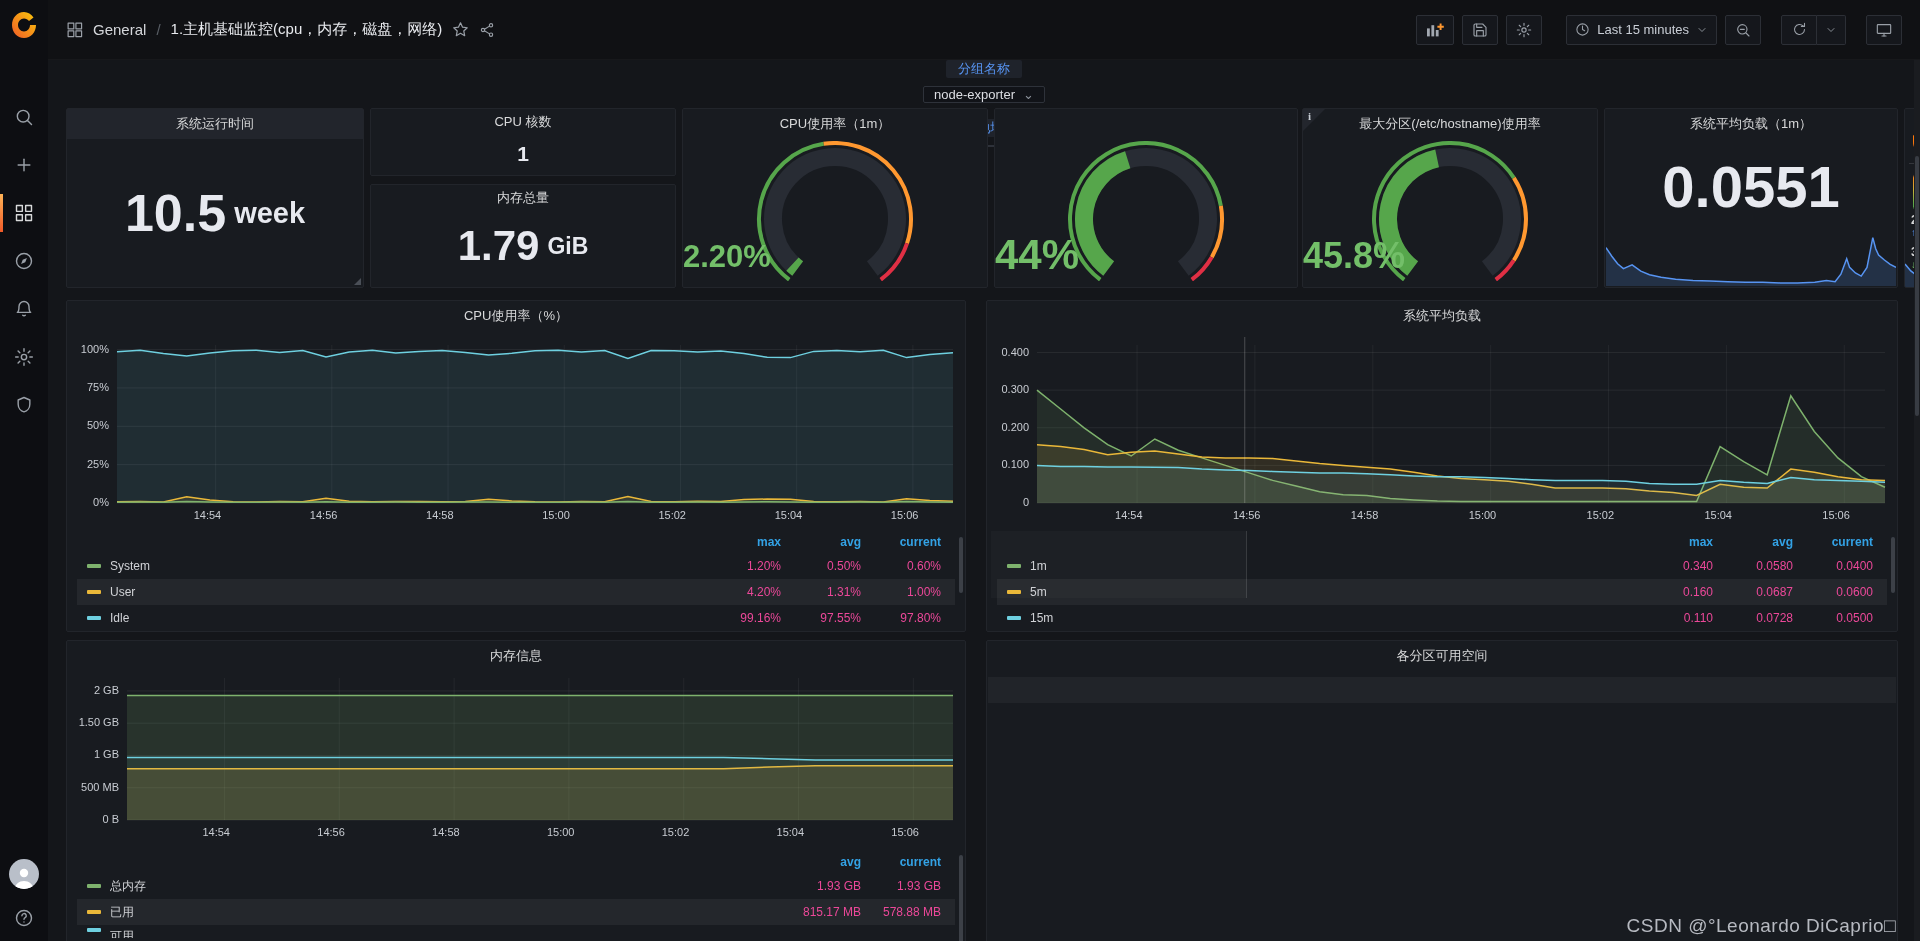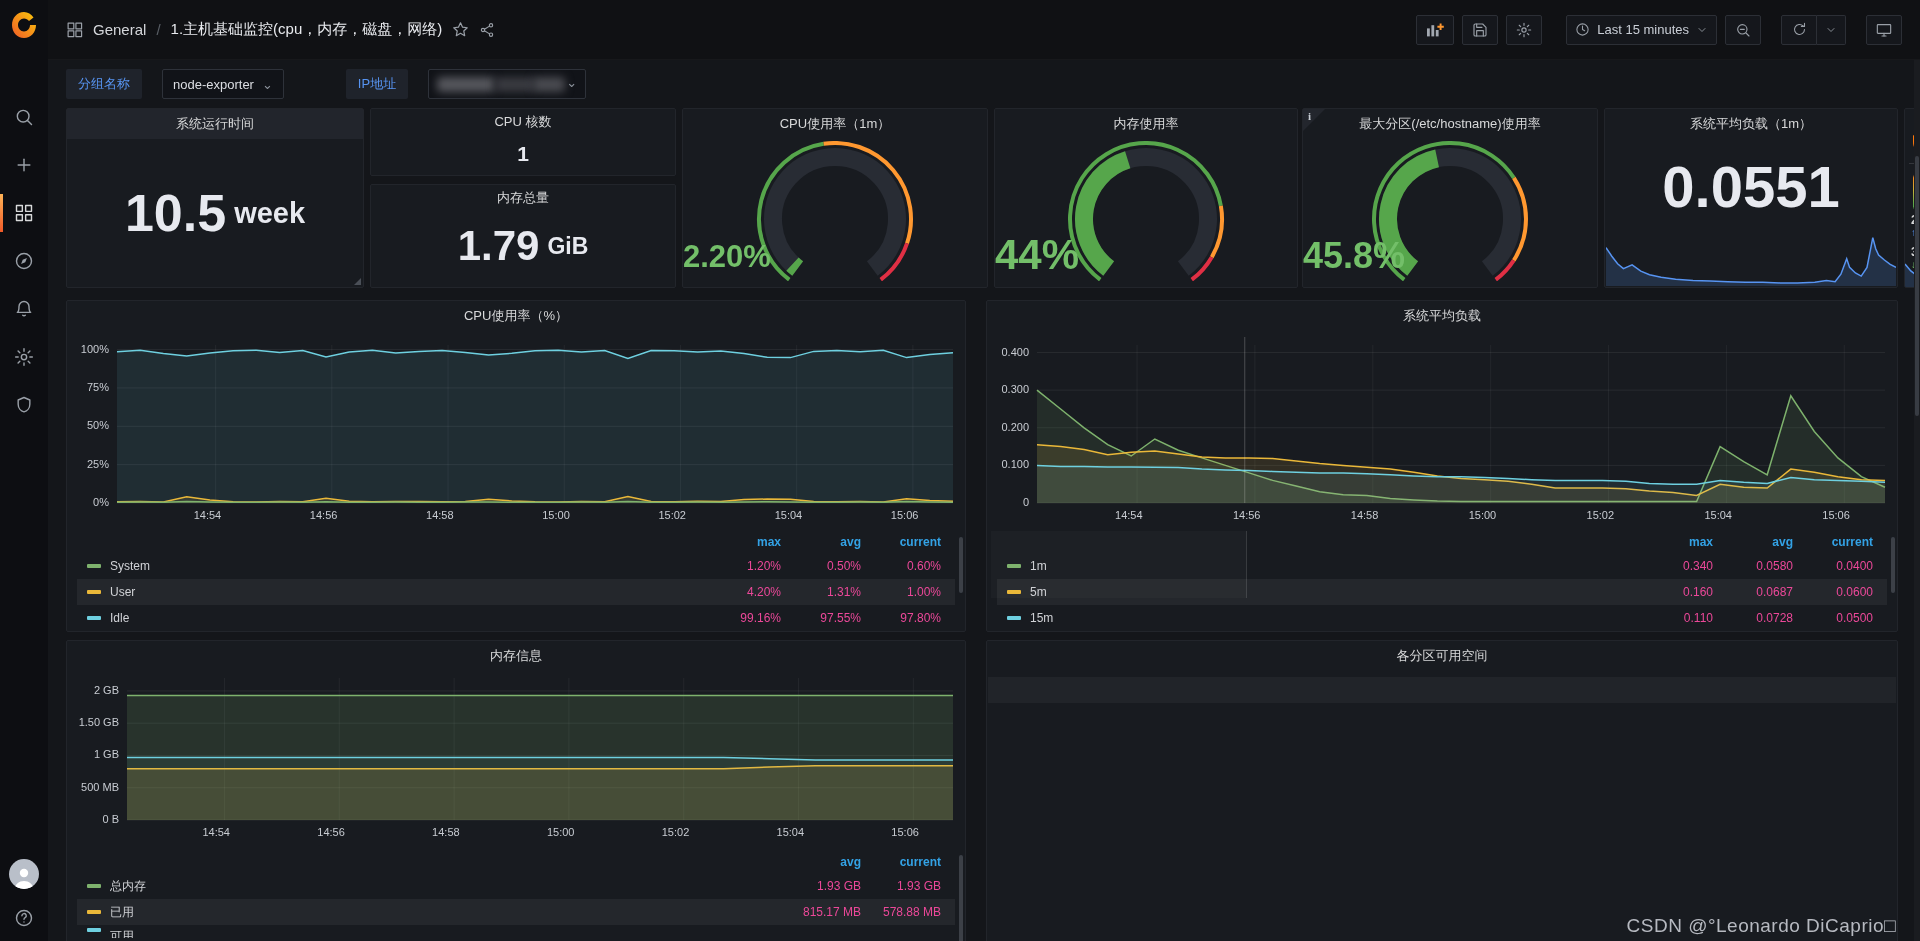--- a/index.html
+++ b/index.html
@@ -27,21 +27,21 @@
   .crumb .title { color:#e8eaee; }
   .nav-right { margin-left:auto; display:flex; align-items:center; gap:8px; }
   .btn { height:30px; min-width:36px; padding:0 8px; border:1px solid #2c2f36; background:#15171c; border-radius:2px;
     display:flex; align-items:center; justify-content:center; gap:7px; color:#a2a8b1; cursor:pointer; }
   .btn .lbl { font-size:13px; color:#c9ced6; white-space:nowrap; }
   .grp { display:flex; }
   .grp .btn:first-child { border-radius:2px 0 0 2px; }
   .grp .btn:last-child { border-radius:0 2px 2px 0; border-left:none; min-width:26px; }
   .sp16 { width:8px; } .sp12 { width:4px; }
   
-  .filterbar { height:48px; display:flex; align-items:center; gap:20px; padding:0 18px; }
+  .filterbar { height:48px; display:flex; align-items:center; gap:8px; padding:0 18px;flex-direction:column; }
   .chip { height:30px; display:flex; align-items:center; padding:0 12px; background:#1f232b; border-radius:2px;
     color:#5794f2; font-size:13px; font-weight:500; cursor:pointer; }
   .dd { height:30px; display:flex; align-items:center; gap:8px; padding:0 10px; background:#111318;
     border:1px solid #2e323a; border-radius:2px; color:#dcdee3; font-size:13px; cursor:pointer; }
   .dd .caret { color:#8d939c; }
   .blurbox { width:158px; position:relative; overflow:hidden; }
   .blob { position:absolute; top:7px; height:15px; border-radius:4px; filter:blur(4px); }
   .gap22 { width:22px; }
   
   .canvas { position:absolute; top:108px; left:0; right:0; height:833px; overflow:hidden; }
@@ -316,21 +316,20 @@
             <path d="M64.26 138.70A76 76 0 0 1 98.66 2.85" stroke="#56A64B" stroke-width="4" fill="none"></path>
             <path d="M98.66 2.85A76 76 0 0 1 182.00 102.34" stroke="#FF9830" stroke-width="4" fill="none"></path>
             <path d="M182.00 102.34A76 76 0 0 1 155.74 138.70" stroke="#E02F44" stroke-width="4" fill="none"></path>
             <path d="M72.69 127.52A62 62 0 0 1 67.49 123.13" stroke="#56A64B" stroke-width="18" fill="none"></path>
           </svg>
         </div>
       <div class="gauge-value gv-1">2.20%</div>
     </section>
 
     <section class="panel" style="left:946px;top:0;width:304px;height:180px">
-      <div class="panel-title">内存使用率</div>
       <div class="gauge-body">
           <svg viewBox="0 0 220 140" width="220" height="140">
             <path d="M72.69 127.52A62 62 0 1 1 147.31 127.52" stroke="#282c34" stroke-width="18" fill="none"></path>
             <path d="M64.26 138.70A76 76 0 1 1 184.86 64.91" stroke="#56A64B" stroke-width="4" fill="none"></path>
             <path d="M184.86 64.91A76 76 0 0 1 175.74 116.14" stroke="#FF9830" stroke-width="4" fill="none"></path>
             <path d="M175.74 116.14A76 76 0 0 1 155.74 138.70" stroke="#E02F44" stroke-width="4" fill="none"></path>
             <path d="M72.69 127.52A62 62 0 0 1 91.71 18.76" stroke="#56A64B" stroke-width="18" fill="none"></path>
           </svg>
         </div>
       <div class="gauge-value gv-2">44%</div>

